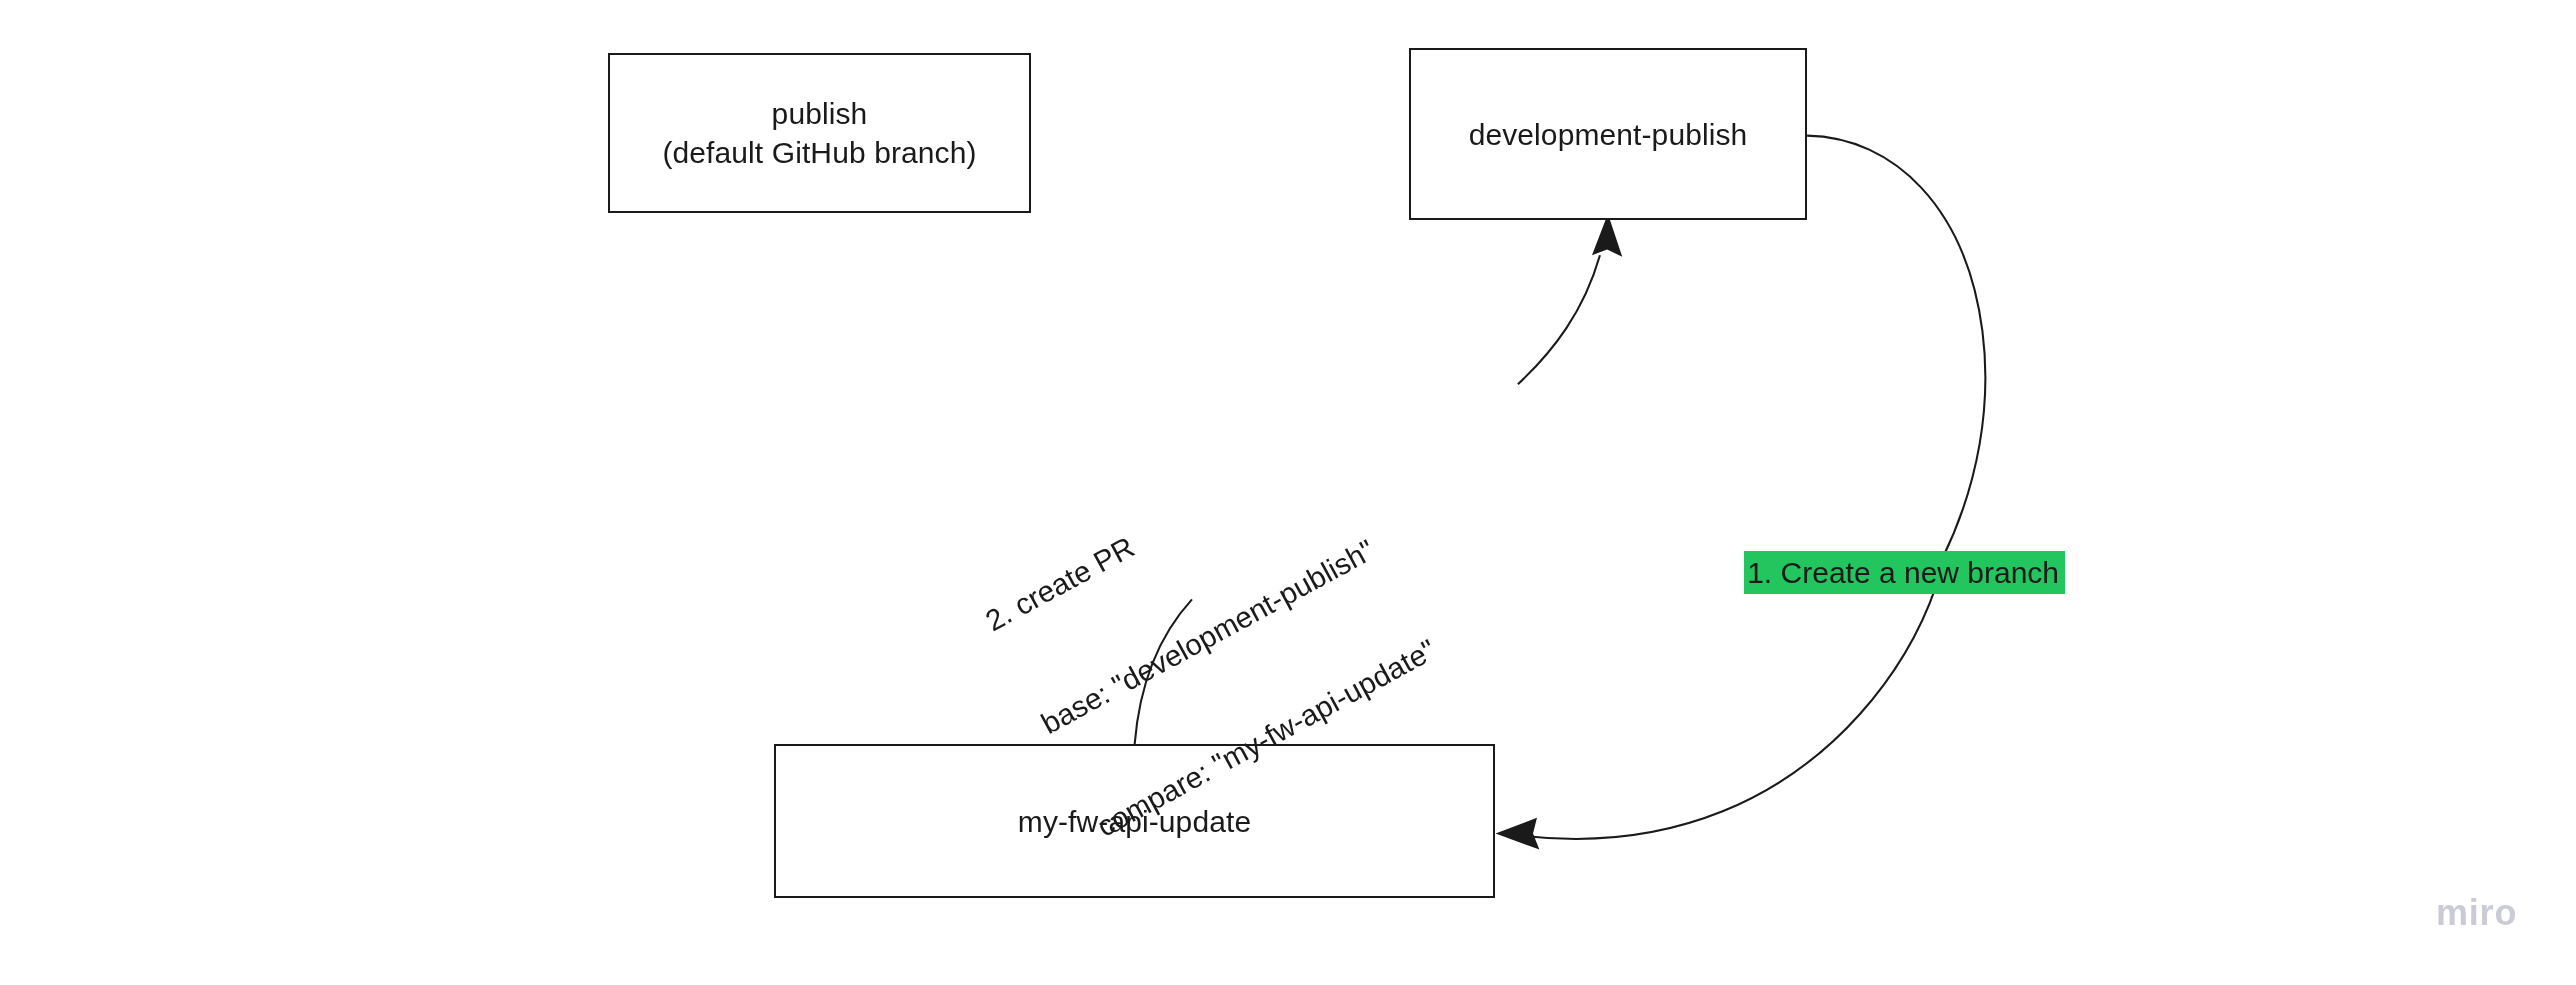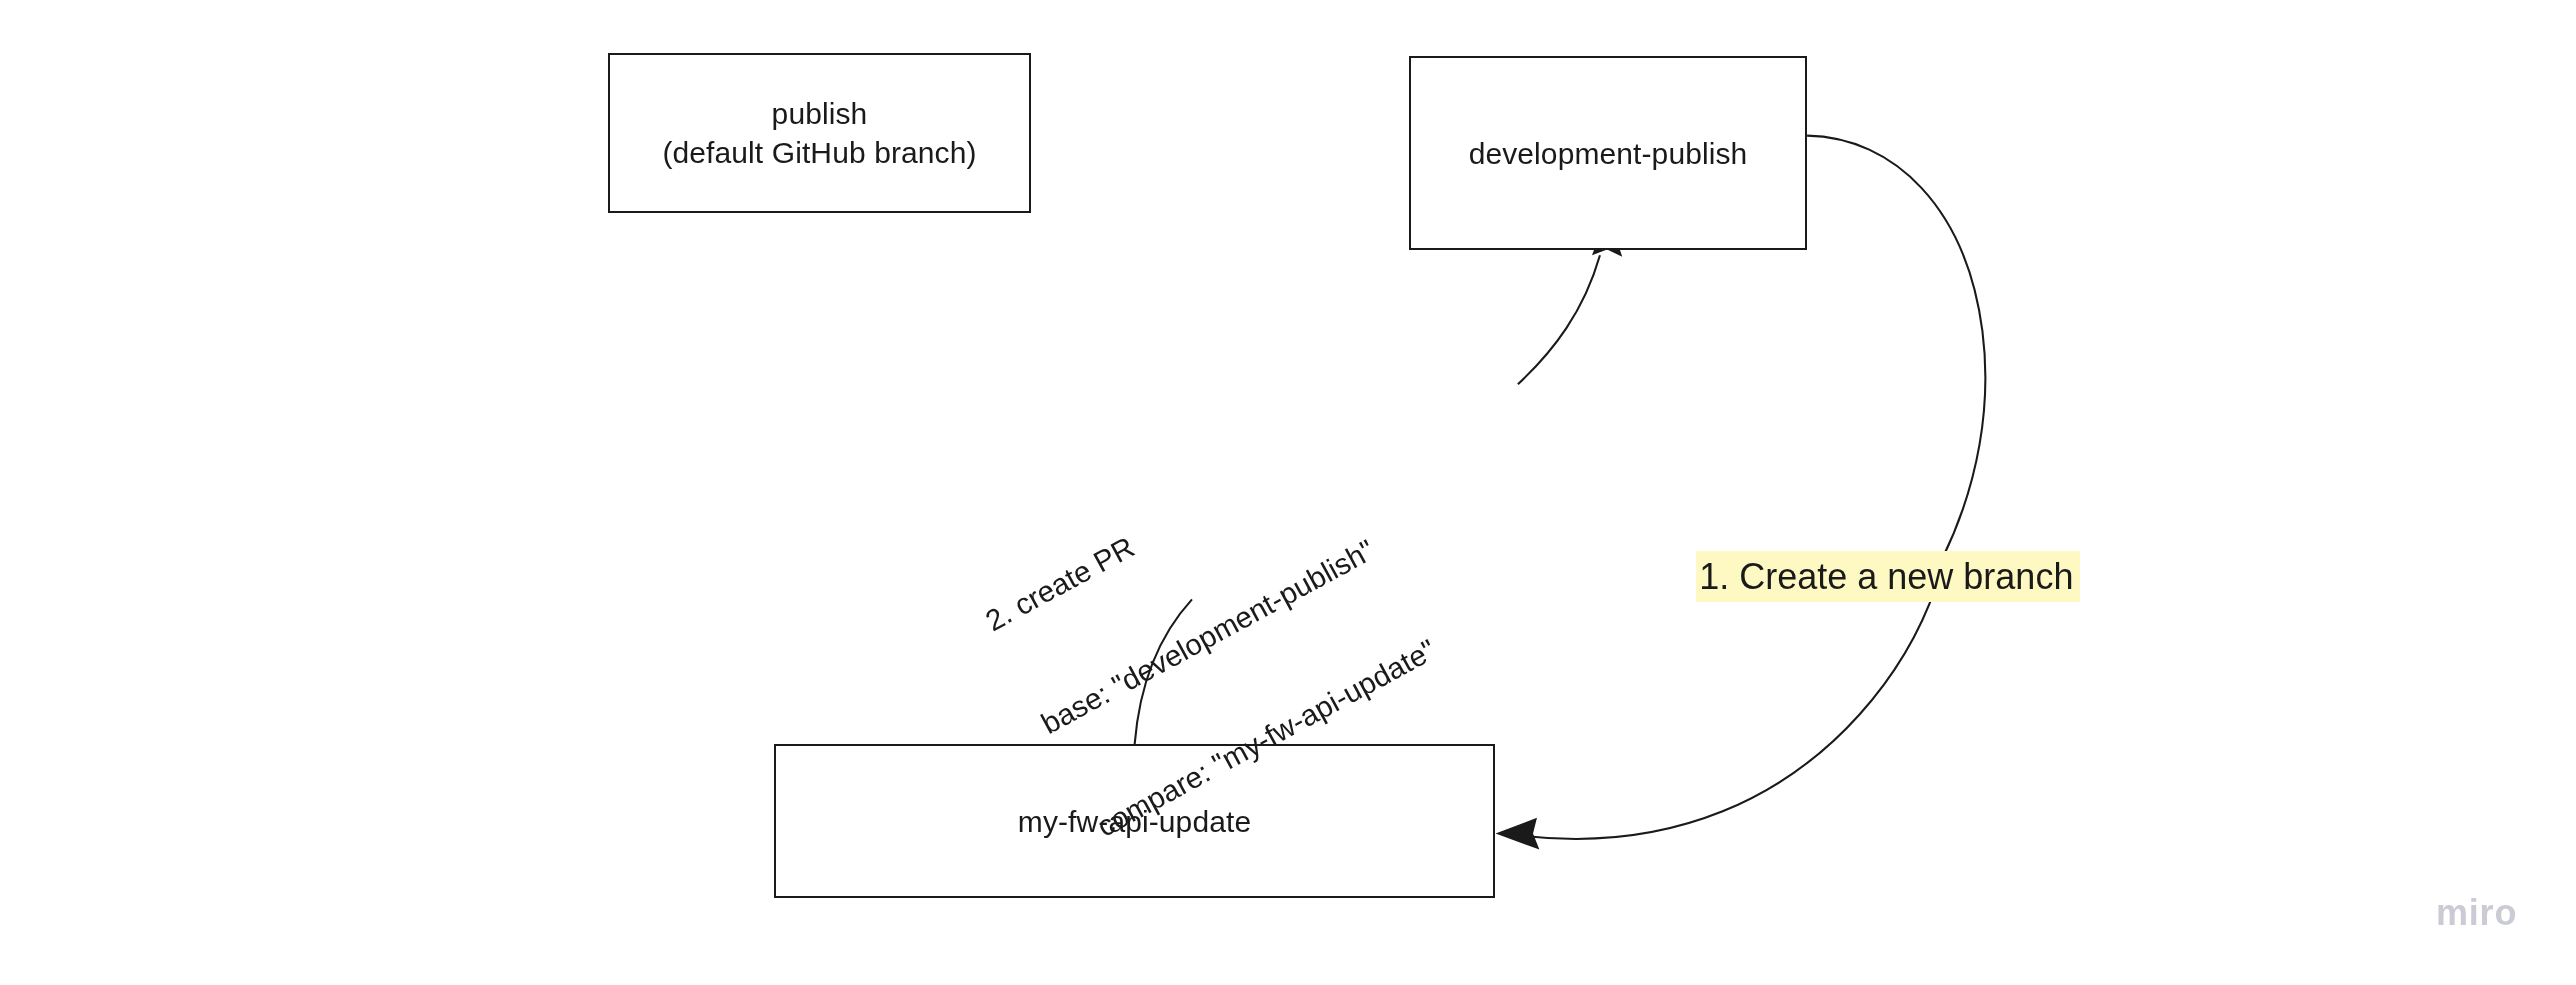--- a/index.html
+++ b/index.html
@@ -44,23 +44,23 @@
   }
 
   #node-publish {
     left: 608px;
     top: 53px;
     width: 423px;
     height: 160px;
   }
   #node-development-publish {
     left: 1409px;
-    top: 56px;
+    top: 48px;
     width: 398px;
-    height: 194px;
+    height: 172px;
   }
   #node-my-fw-api-update {
     left: 774px;
     top: 744px;
     width: 721px;
     height: 154px;
   }
 
   
   #connectors {
@@ -87,24 +87,24 @@
   .edge-label {
     position: absolute;
     color: #1a1a1a;
     font-size: 29.5px;
     line-height: 1.32;
     white-space: pre;
     z-index: 4;
   }
 
   #label-create-branch {
-    left: 1696px;
+    left: 1744px;
     top: 551px;
-    font-size: 36px;
-    background: #fef9c3;
+    font-size: 30px;
+    background: #22c55e;
     padding: 1.6px 6.4px 1.6px 3.2px;
   }
 
   #label-create-pr {
     left: 1146px;
     top: 486px;
     transform: rotate(-28.5deg);
     transform-origin: 0 100%;
     background: transparent;
   }

